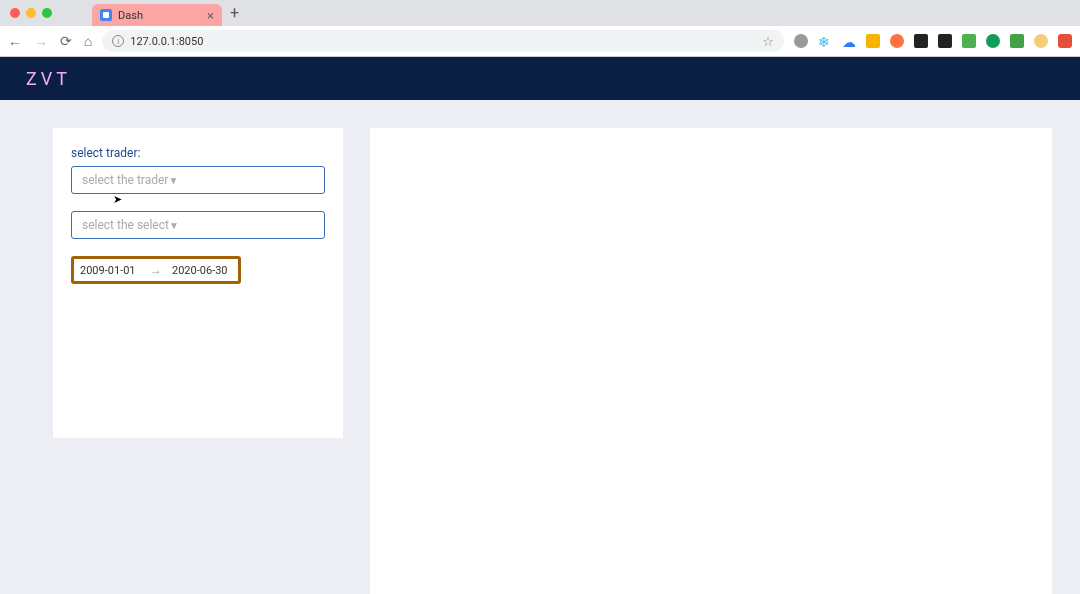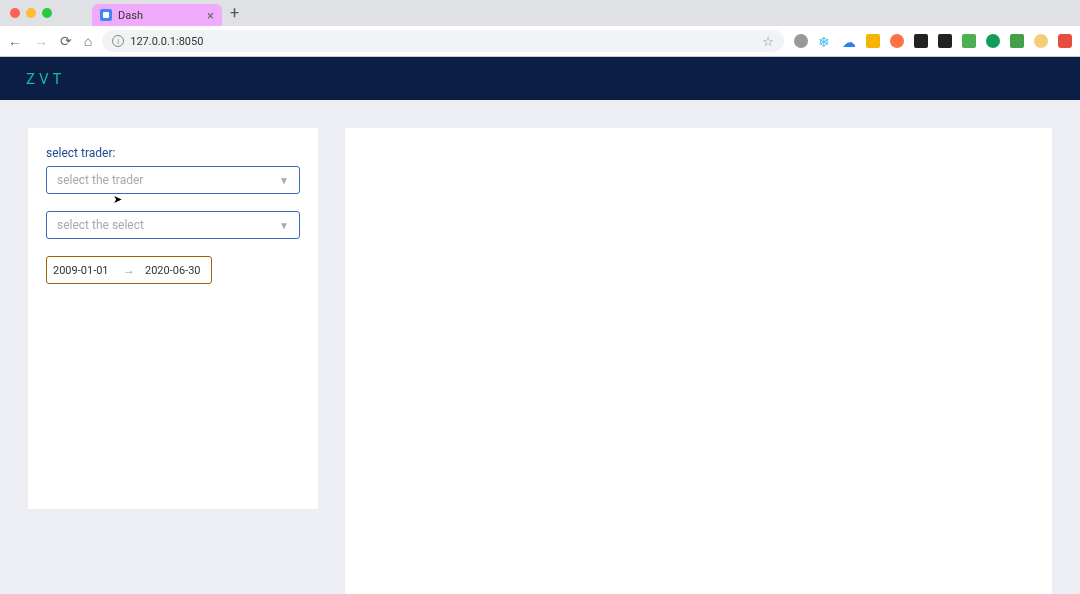--- a/index.html
+++ b/index.html
@@ -33,21 +33,21 @@
     }
     .traffic-light {
       width: 10px;
       height: 10px;
       border-radius: 50%;
     }
     .tl-red { background: #ff5f57; }
     .tl-yellow { background: #febc2e; }
     .tl-green { background: #28c840; }
     .tab {
-      background: #f0abfc;
+      background: #fca5a5;
       height: 22px;
       width: 130px;
       border-radius: 6px 6px 0 0;
       display: flex;
       align-items: center;
       padding: 0 8px;
       font-size: 11px;
       color: #333;
       gap: 6px;
       margin-top: 4px;
@@ -136,36 +136,37 @@
     }
     
     .app-header {
       background: #0b1e44;
       height: 43px;
       display: flex;
       align-items: center;
       padding-left: 26px;
     }
     .brand {
-      color: #14b8a6;
-      font-size: 15px;
+      color: #f0abfc;
+      font-size: 18px;
       letter-spacing: 4px;
       font-weight: 400;
     }
     
     .content {
       display: flex;
       gap: 27px;
       padding: 28px;
     }
     .sidebar-panel {
       background: #fff;
       width: 290px;
-      height: 381px;
+      height: 310px;
       padding: 18px;
+      margin-left: 25px;
     }
     .main-panel {
       background: #fff;
       flex: 1;
       height: 475px;
     }
     .form-label {
       color: #1f4a8f;
       font-size: 12px;
       margin-bottom: 6px;
@@ -174,33 +175,33 @@
     .select-box {
       width: 100%;
       height: 28px;
       border: 1px solid #3a6db8;
       border-radius: 3px;
       display: flex;
       align-items: center;
       padding: 0 10px;
       font-size: 12px;
       color: #aaa;
-      justify-content: space-between;
+      justify-content: flex-start;
       margin-bottom: 17px;
       cursor: pointer;
     }
     .select-arrow {
       color: #aaa;
       font-size: 10px;
     }
     .date-range {
       display: flex;
       align-items: center;
       gap: 0;
-      border: 1px solid #a16207;
+      border: 3px solid #a16207;
       border-radius: 3px;
       width: fit-content;
       height: 28px;
     }
     .date-input {
       width: 72px;
       height: 26px;
       border: none;
       font-size: 11px;
       color: #333;

